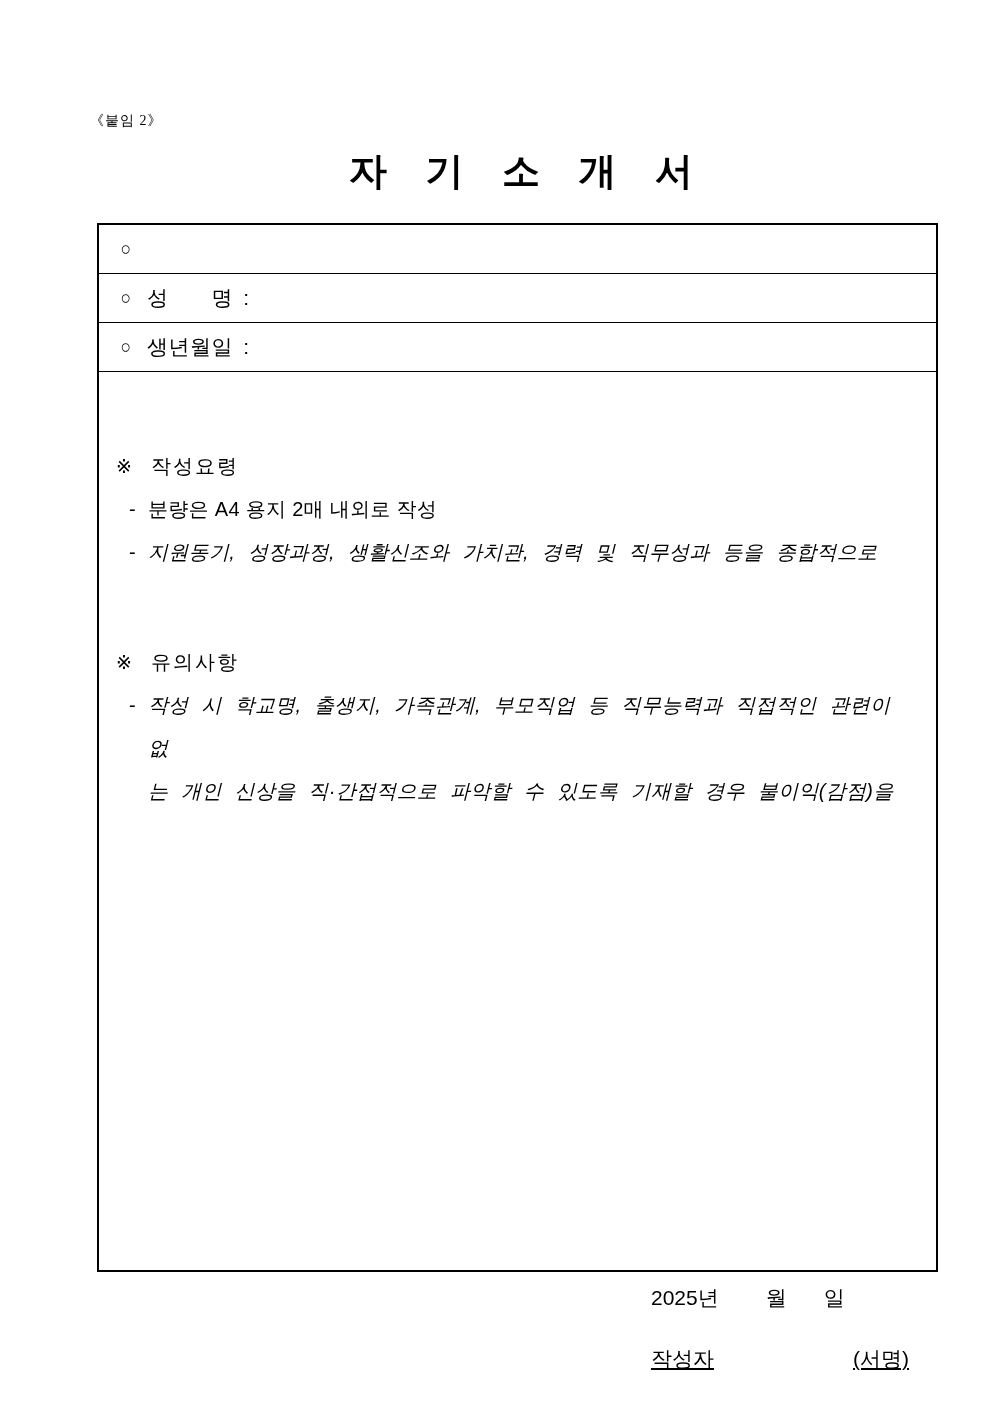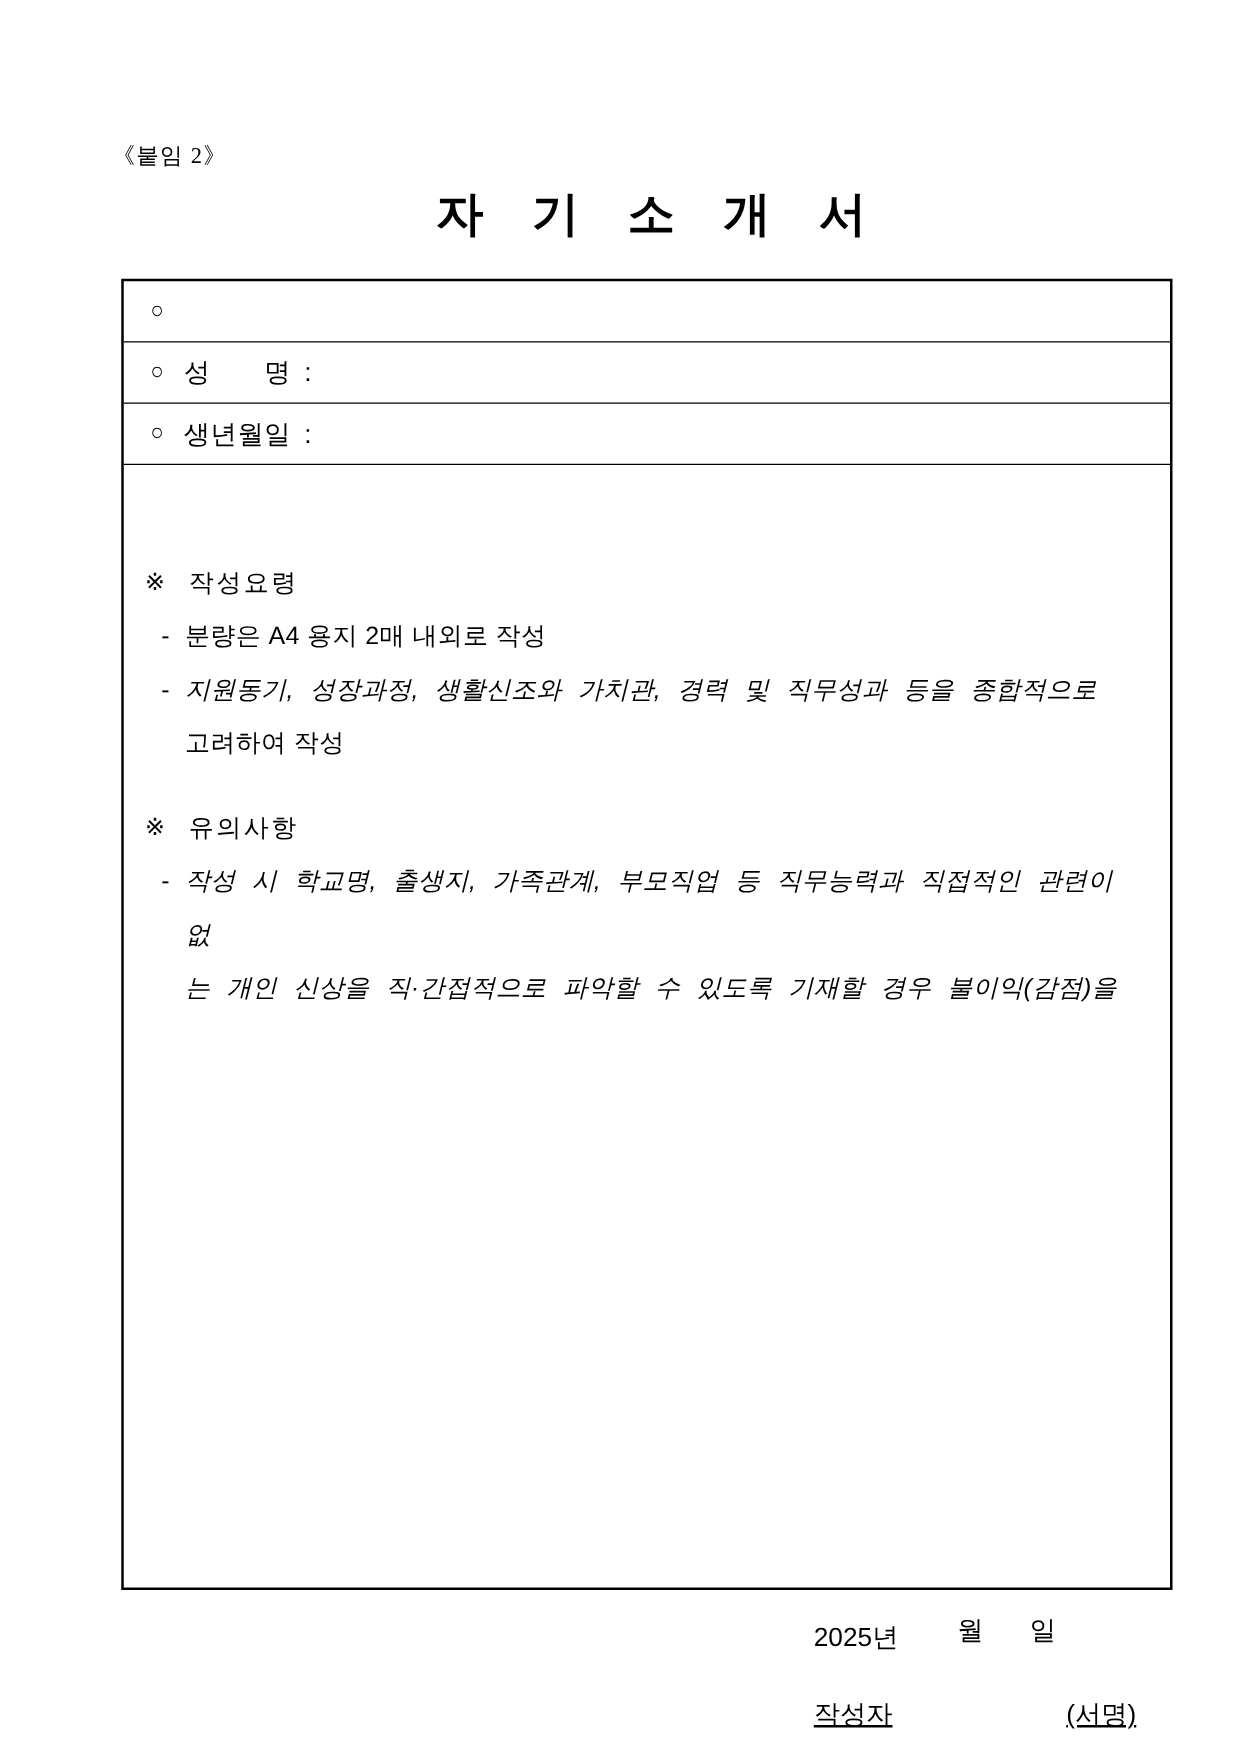--- a/index.html
+++ b/index.html
@@ -10,21 +10,21 @@
     position: relative;
     font-family: "Liberation Sans", "DejaVu Sans", sans-serif;
     color: #000000;
   }
 
   .attachment-label {
     position: absolute;
     left: 90px;
     top: 112px;
     font-family: "Liberation Serif", "DejaVu Serif", serif;
-    font-size: 18px;
+    font-size: 14px;
     letter-spacing: 1px;
   }
 
   .doc-title {
     position: absolute;
     top: 146px;
     left: 0;
     width: 100%;
     text-align: center;
     font-size: 38px;
@@ -95,21 +95,21 @@
     position: absolute;
     left: 552px;
     top: 912px;
     width: 258px;
     font-size: 21px;
   }
   .date-line {
     display: flex;
     align-items: center;
   }
-  .date-year { margin-right: 47px; margin-top: 12px; }
+  .date-year { margin-right: 47px; }
   .date-month { margin-right: 37px; }
   .writer-line {
     margin-top: 33px;
     display: flex;
     justify-content: space-between;
     align-items: center;
     text-decoration: underline;
   }
 </style>
 </head>
@@ -143,23 +143,20 @@
         <span>작성요령</span>
       </div>
       <div class="item-line">
         <span class="item-dash">-</span>
         <span>분량은 A4 용지 2매 내외로 작성</span>
       </div>
       <div class="item-line">
         <span class="item-dash">-</span>
         <span class="spread">지원동기, 성장과정, 생활신조와 가치관, 경력 및 직무성과 등을 종합적으로</span>
       </div>
-      <div class="item-line item-cont">
-        <span>고려하여 작성</span>
-      </div>
     </div>
 
     <div class="section section-cautions">
       <div class="section-heading">
         <span class="ref-marker">※</span>
         <span>유의사항</span>
       </div>
       <div class="item-line">
         <span class="item-dash">-</span>
         <span class="spread">작성 시 학교명, 출생지, 가족관계, 부모직업 등 직무능력과 직접적인 관련이 없</span>

